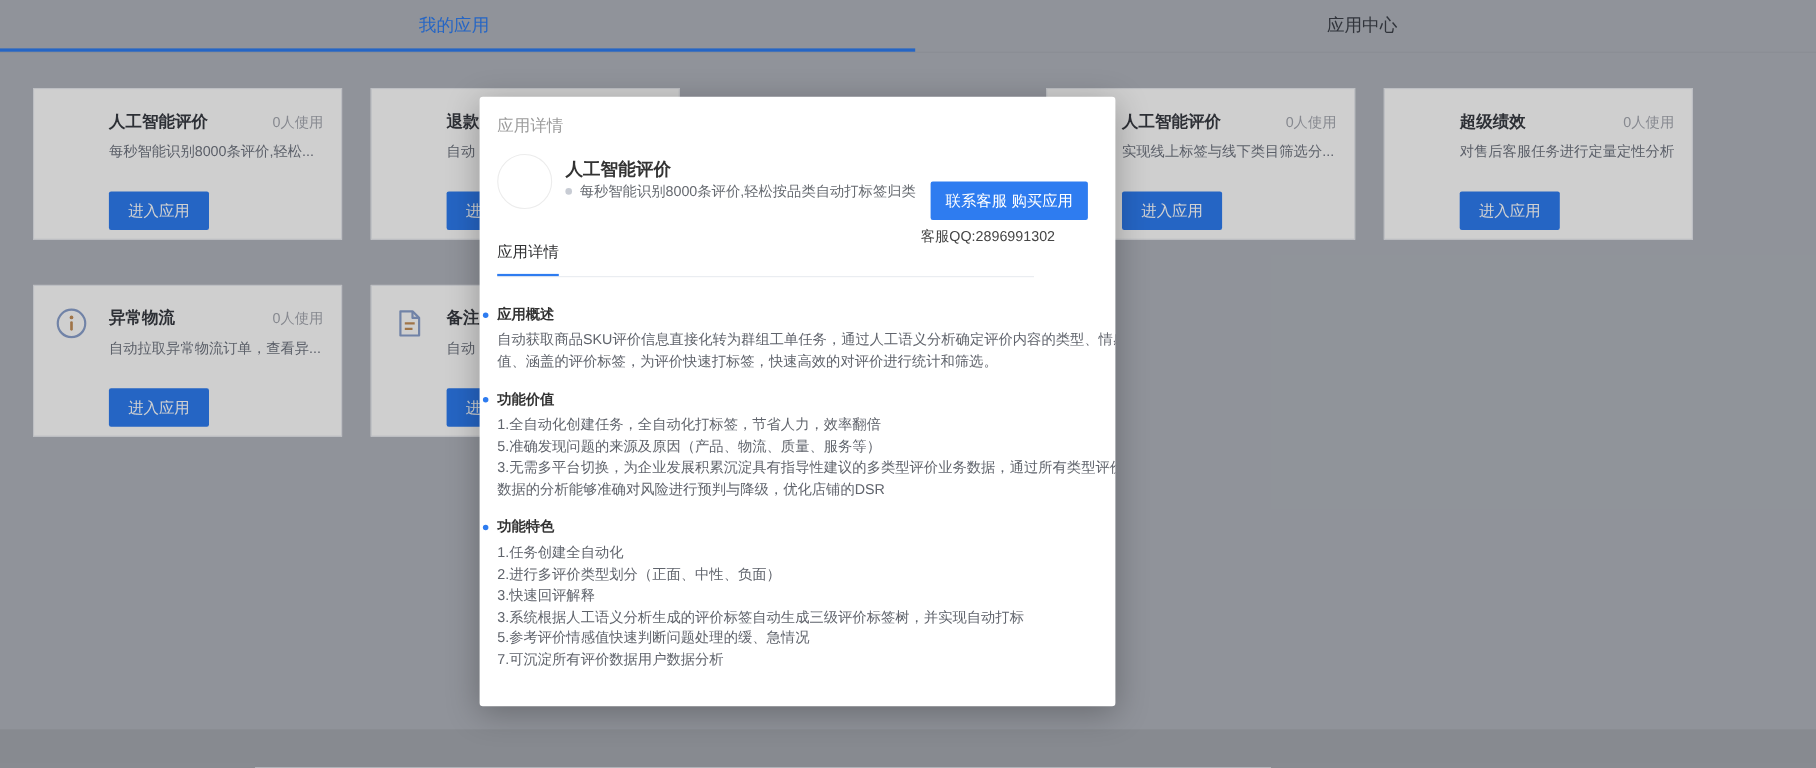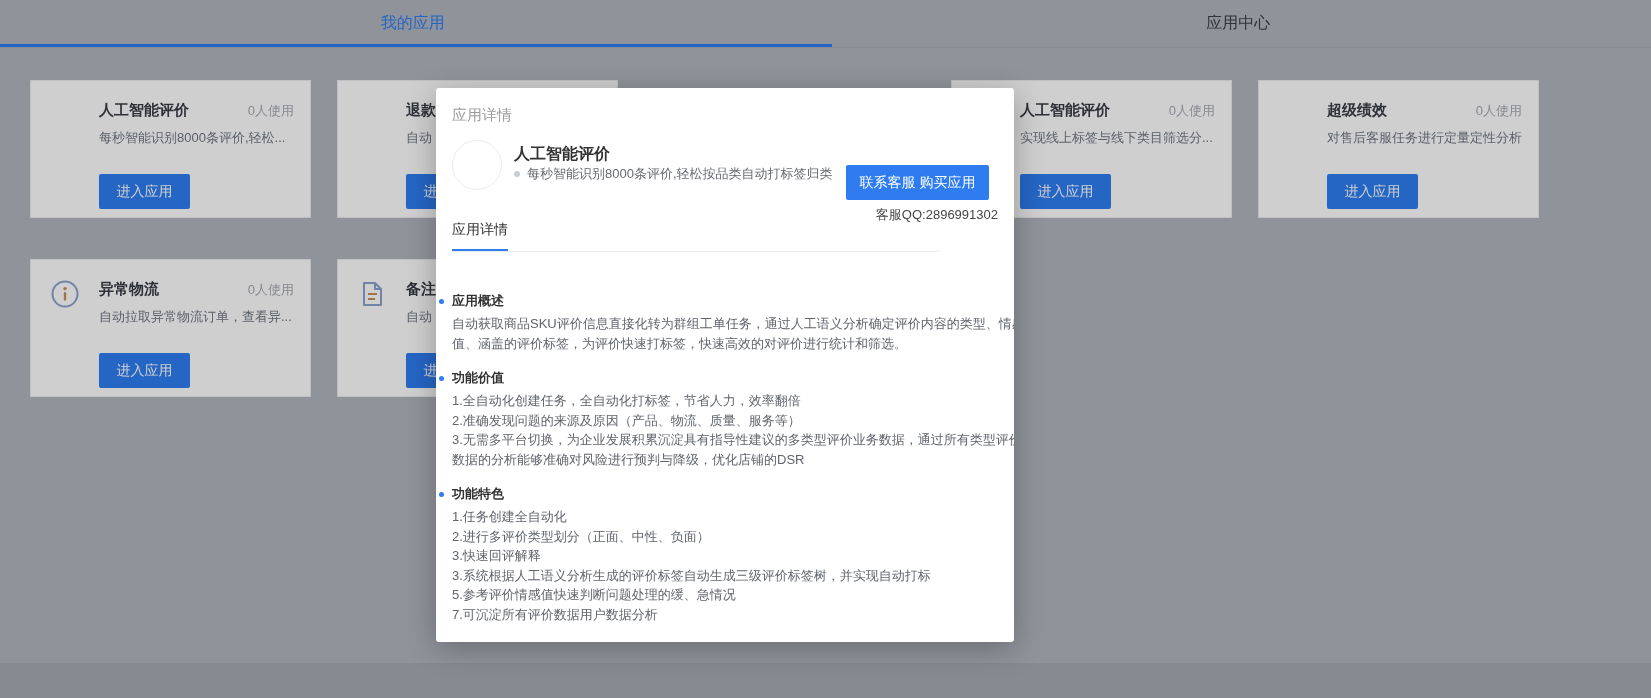--- a/index.html
+++ b/index.html
@@ -35,25 +35,25 @@
   .m-header{font-size:15px;color:#9b9b9b;line-height:18px}
   .m-approw{display:flex;margin-top:16px}
   .m-avatar{width:50px;height:50px;border-radius:50%;border:1px solid #ececec;background:#fff;flex:none;box-sizing:border-box}
   .m-appinfo{margin-left:12px;padding-top:4px}
   .m-appname{font-size:16px;font-weight:700;color:#333333;white-space:nowrap}
   .m-tagrow{display:flex;align-items:center}
   .tag-dot{width:6px;height:6px;border-radius:50%;background:#c8ccd4;margin-right:7px;flex:none}
   .m-tagline{font-size:13px;color:#666a70;white-space:nowrap}
   .m-contact{position:absolute;right:25px;top:77px;width:143px;height:35px;background:#2e7cf0;color:#fff;
              font-size:14px;border:none;border-radius:2px;font-family:inherit;cursor:pointer;white-space:nowrap}
-  .m-qq{position:absolute;right:16px;top:118px;width:161px;text-align:right;font-size:13px;color:#454545;white-space:nowrap}
+  .m-qq{position:absolute;right:16px;top:118px;width:161px;text-align:left;font-size:13px;color:#454545;white-space:nowrap}
   .m-tabs{margin-top:30px;width:488px;border-bottom:1px solid #e8ebf0}
   .m-tab{display:inline-block;font-size:14px;color:#303133;line-height:18px;padding-bottom:11px;
          border-bottom:2px solid #2e7cf0;cursor:pointer}
-  .m-body{margin-top:40px}
+  .m-body{margin-top:25px}
   .section{margin-bottom:16px}
   .sec-head{display:flex;align-items:center;font-size:13px;font-weight:700;color:#333333;line-height:18px}
   .sec-dot{width:5px;height:5px;border-radius:50%;background:#2e7cf0;margin-left:-13px;margin-right:8px;flex:none}
   .sec-lines{margin-top:4px;font-size:13px;color:#60646c;line-height:19.5px}
   .sec-lines div{white-space:nowrap}
 </style>
 </head>
 <body>
 
 <div class="stage">
@@ -170,21 +170,21 @@
           </div>
       </div>
 
       <div class="section">
         <div class="sec-head">
           <span class="sec-dot"></span>
           <span>功能价值</span>
         </div>
         <div class="sec-lines">
             <div>1.全自动化创建任务，全自动化打标签，节省人力，效率翻倍</div>
-            <div>2.准确发现问题的来源及原因（产品、物流、质量、服务等）</div>
+            <div>5.准确发现问题的来源及原因（产品、物流、质量、服务等）</div>
             <div>3.无需多平台切换，为企业发展积累沉淀具有指导性建议的多类型评价业务数据，通过所有类型评价</div>
             <div>数据的分析能够准确对风险进行预判与降级，优化店铺的DSR</div>
           </div>
       </div>
 
       <div class="section">
         <div class="sec-head">
           <span class="sec-dot"></span>
           <span>功能特色</span>
         </div>

